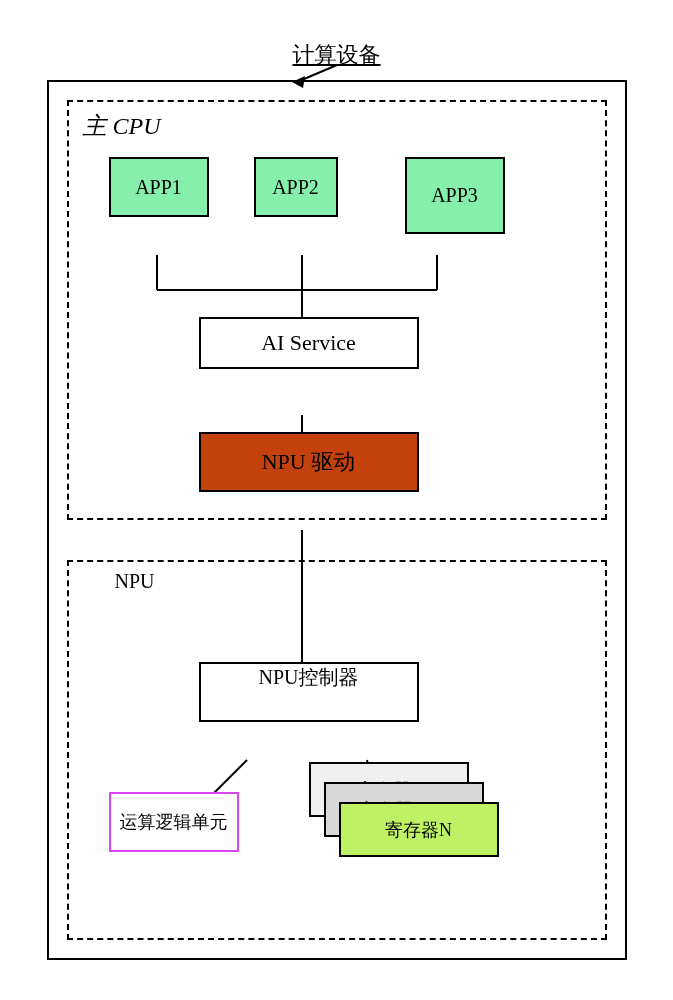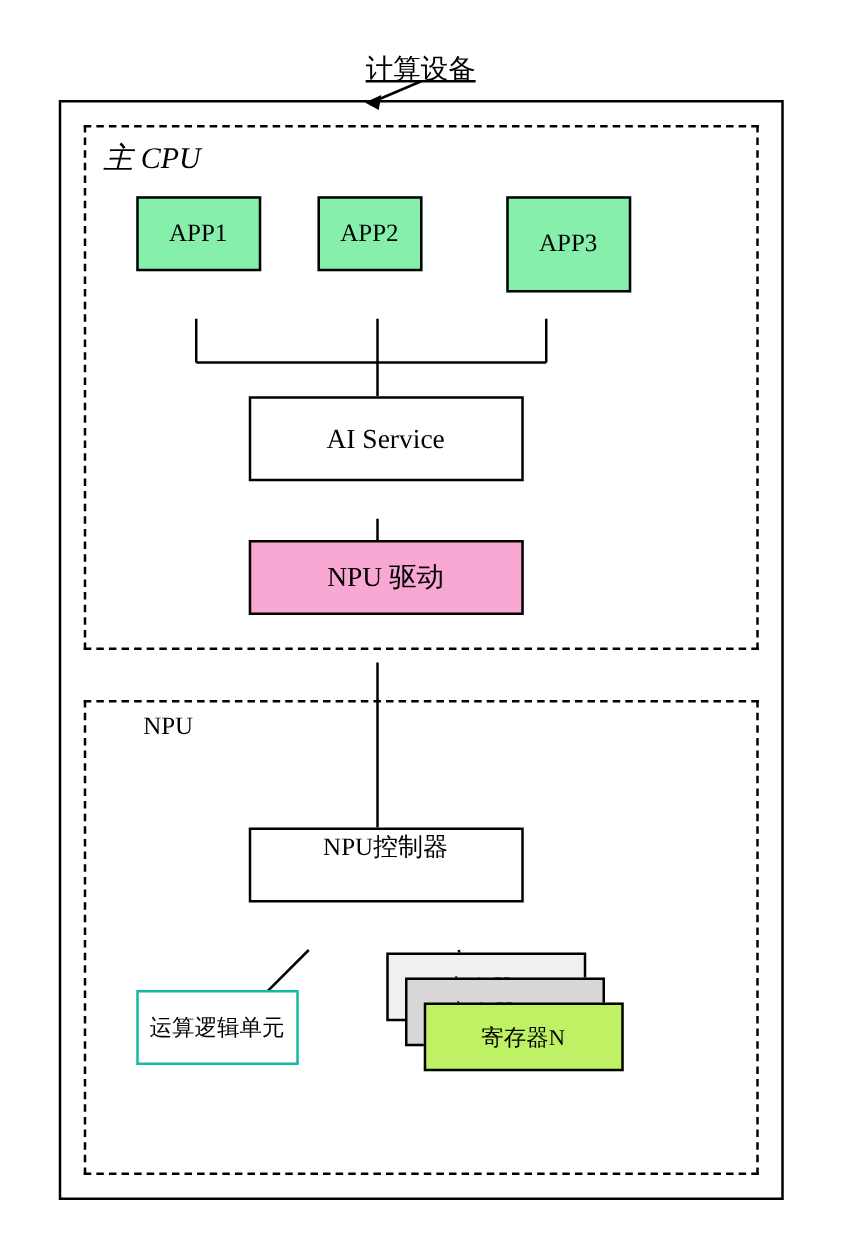--- a/index.html
+++ b/index.html
@@ -87,29 +87,29 @@
     
     .ai-service-box {
       position: absolute;
       border: 2px solid #000;
       background: #fff;
       display: flex;
       align-items: center;
       justify-content: center;
       font-size: 22px;
       width: 220px;
-      height: 68px;
+      height: 52px;
       top: 215px;
       left: 130px;
     }
     
     .npu-driver-box {
       position: absolute;
       border: 2px solid #000;
-      background: #f9a8d4;
+      background: #c2410c;
       display: flex;
       align-items: center;
       justify-content: center;
       font-size: 22px;
       width: 220px;
       height: 60px;
       top: 330px;
       left: 130px;
     }
     
@@ -122,21 +122,21 @@
       justify-content: center;
       font-size: 20px;
       width: 220px;
       height: 60px;
       top: 100px;
       left: 130px;
     }
     
     .logic-box {
       position: absolute;
-      border: 2px solid #14b8a6;
+      border: 2px solid #d946ef;
       background: #fff;
       display: flex;
       align-items: center;
       justify-content: center;
       font-size: 18px;
       width: 130px;
       height: 60px;
       top: 230px;
       left: 40px;
     }

